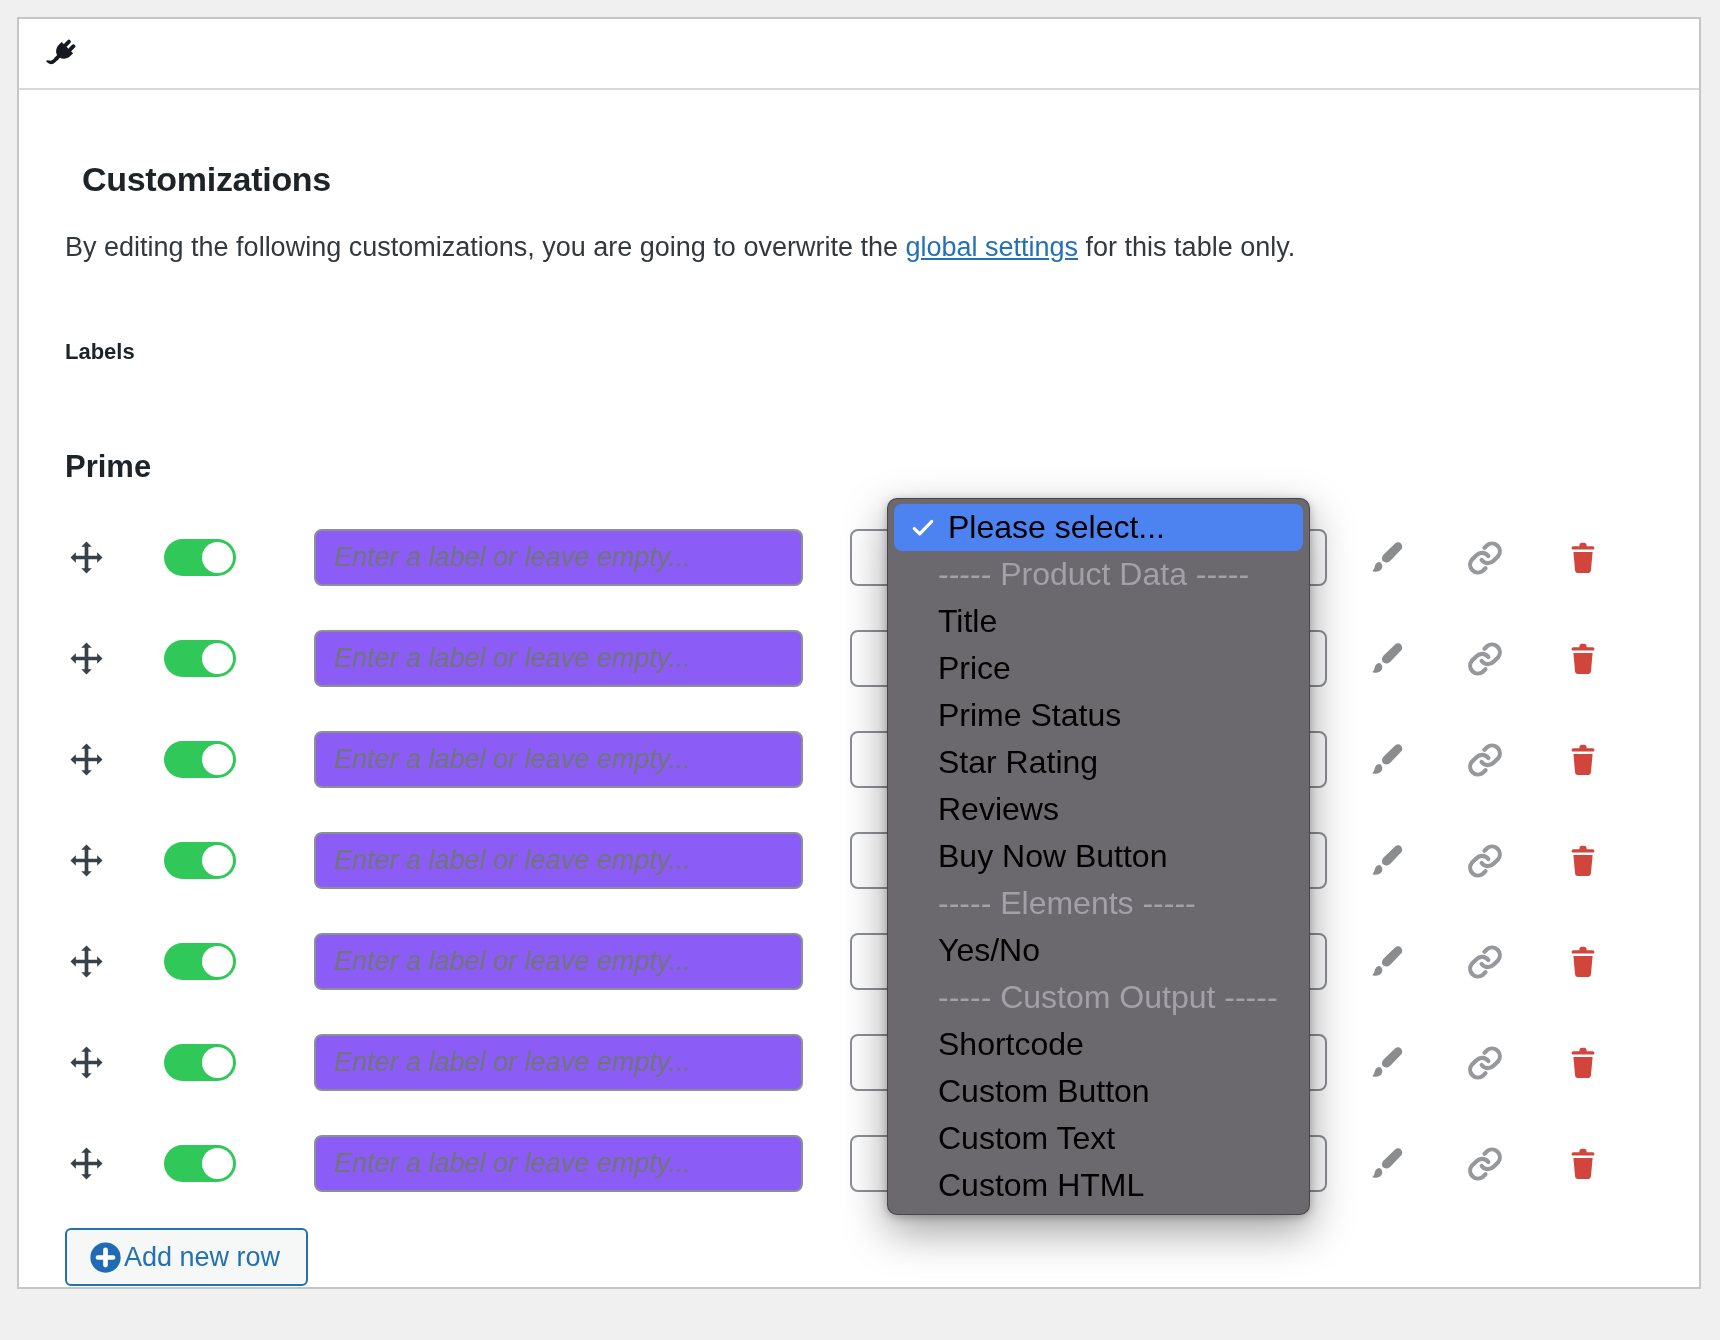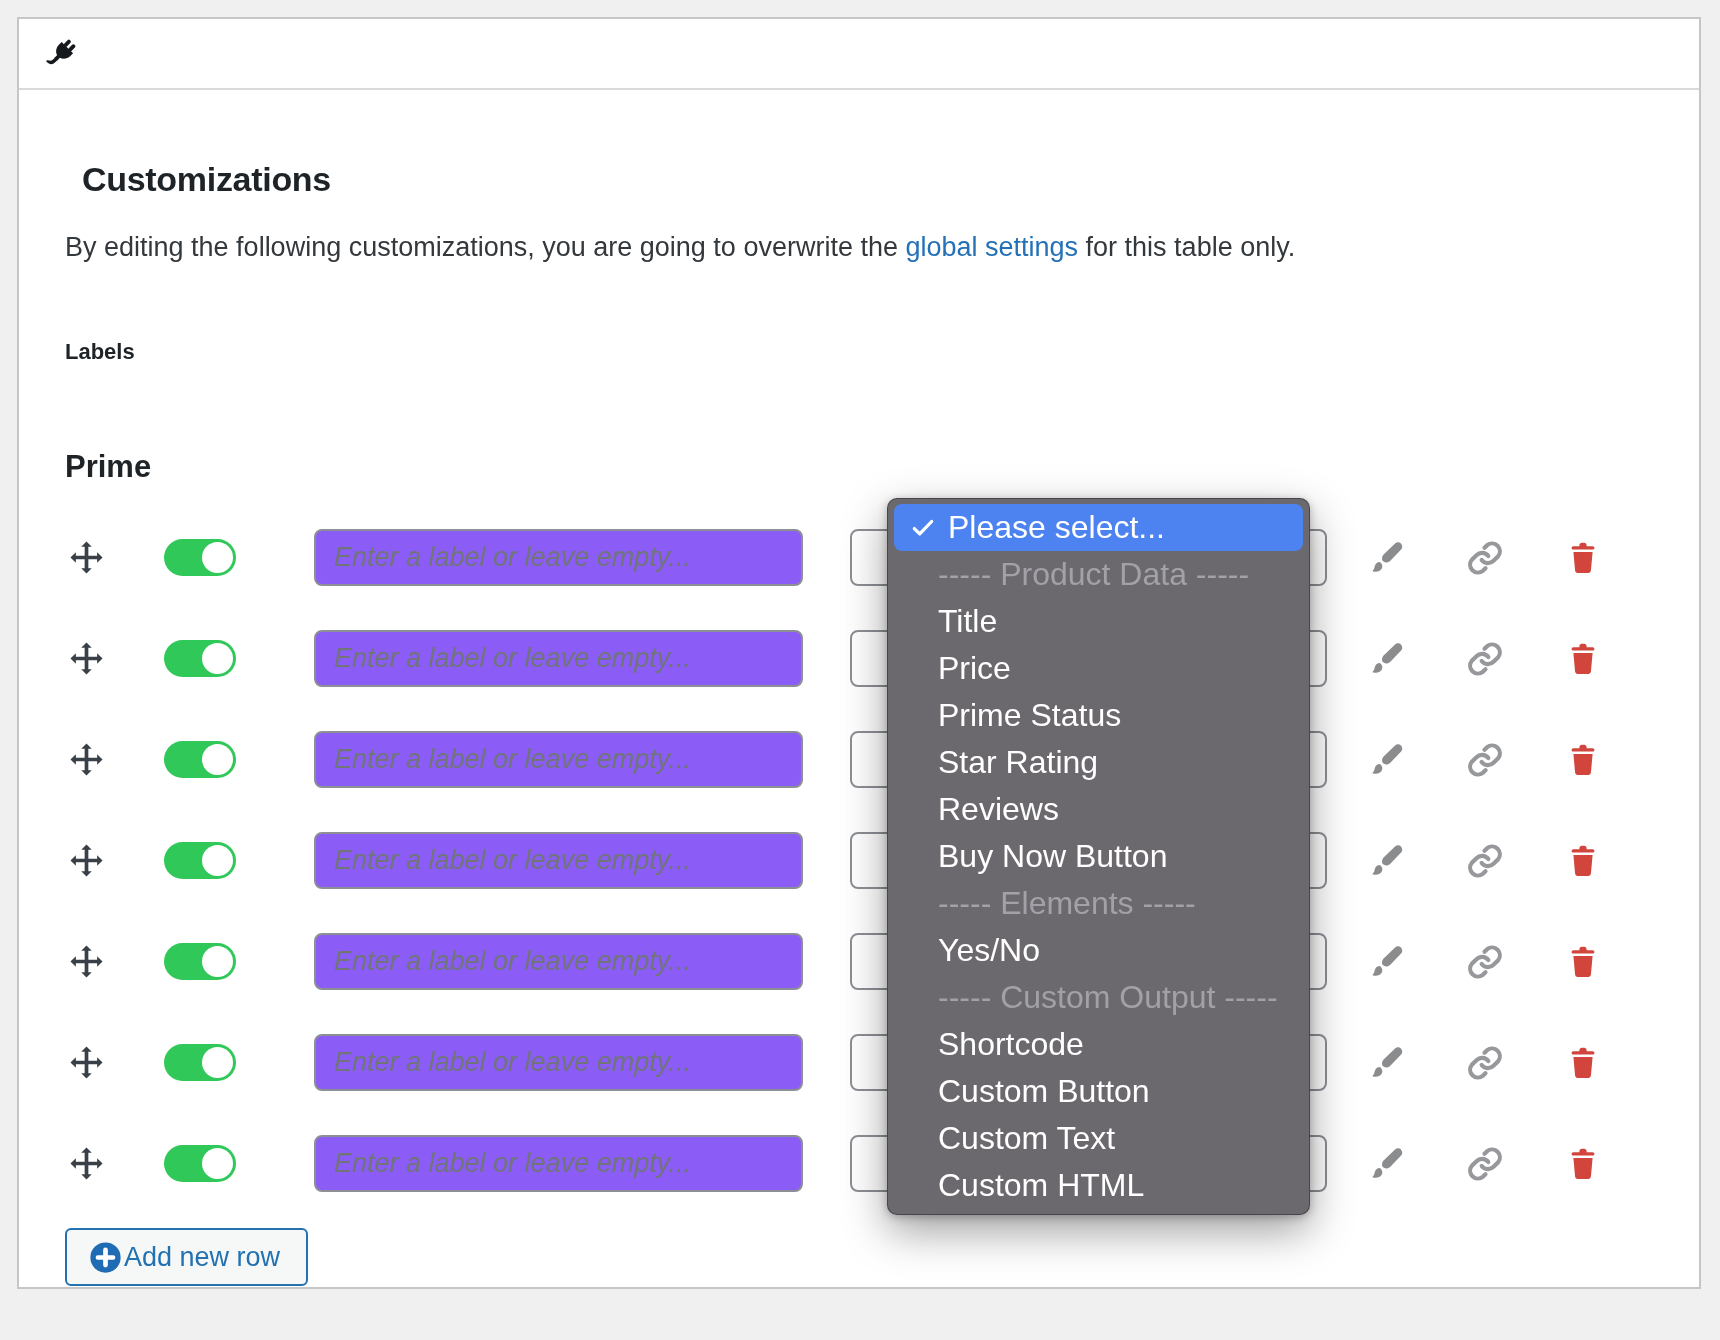--- a/index.html
+++ b/index.html
@@ -21,21 +21,21 @@
   .plug{width:36px;height:36px;}
   .body-abs{position:absolute;left:0;top:0;width:100%;height:100%;}
   h1.page-title{
     position:absolute;left:46px;top:124px;margin:17px;
     font-size:34px;font-weight:bold;color:#1d2327;letter-spacing:-0.3px;
   }
   .desc{
     position:absolute;left:46px;top:213px;margin:0;
     font-size:27px;color:#33383d;white-space:nowrap;
   }
-  .desc a{color:#2471b8;cursor:pointer;}
+  .desc a{color:#2471b8;text-decoration:underline;cursor:pointer;}
   .field-label{
     position:absolute;left:46px;top:320px;
     font-size:22px;font-weight:bold;color:#1d2327;
   }
   .std-select{
     position:absolute;left:468px;top:303px;width:440px;height:54px;
     border:2px solid #7d8087;border-radius:8px;box-sizing:border-box;
     display:flex;align-items:center;padding:0 20px;
     font-size:27px;color:#24282d;background:#fff;cursor:pointer;
   }
@@ -76,21 +76,21 @@
     color:var(--accent);font-family:inherit;font-size:27px;font-weight:500;cursor:pointer;
   }
   .menu{
     position:absolute;left:887px;top:498px;width:423px;box-sizing:border-box;
     background:#6b696e;border:1px solid rgba(30,28,34,.45);border-radius:10px;
     padding:5px 0;z-index:5;
     box-shadow:0 16px 44px rgba(0,0,0,.38), 0 2px 8px rgba(0,0,0,.25);
   }
   .menu .opt{
     height:47px;line-height:47px;padding-left:50px;
-    font-size:32px;color:#ffffff;white-space:nowrap;cursor:pointer;
+    font-size:32px;color:#000000;white-space:nowrap;cursor:pointer;
     border-radius:8px;
   }
   .menu .opt.group{color:#a2a1a7;cursor:default;}
   .menu .opt.selected{
     margin:0 6px;padding-left:16px;background:var(--menu-highlight);
     display:flex;align-items:center;gap:12px;
   }
   .menu .opt.selected .chk{width:26px;height:26px;flex:0 0 auto;}
 </style>
 </head>

